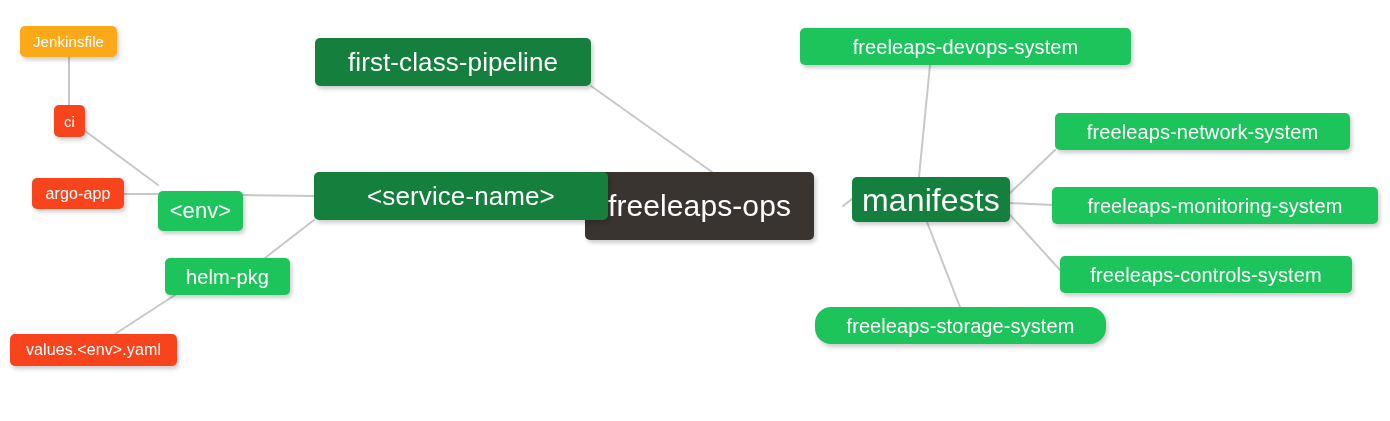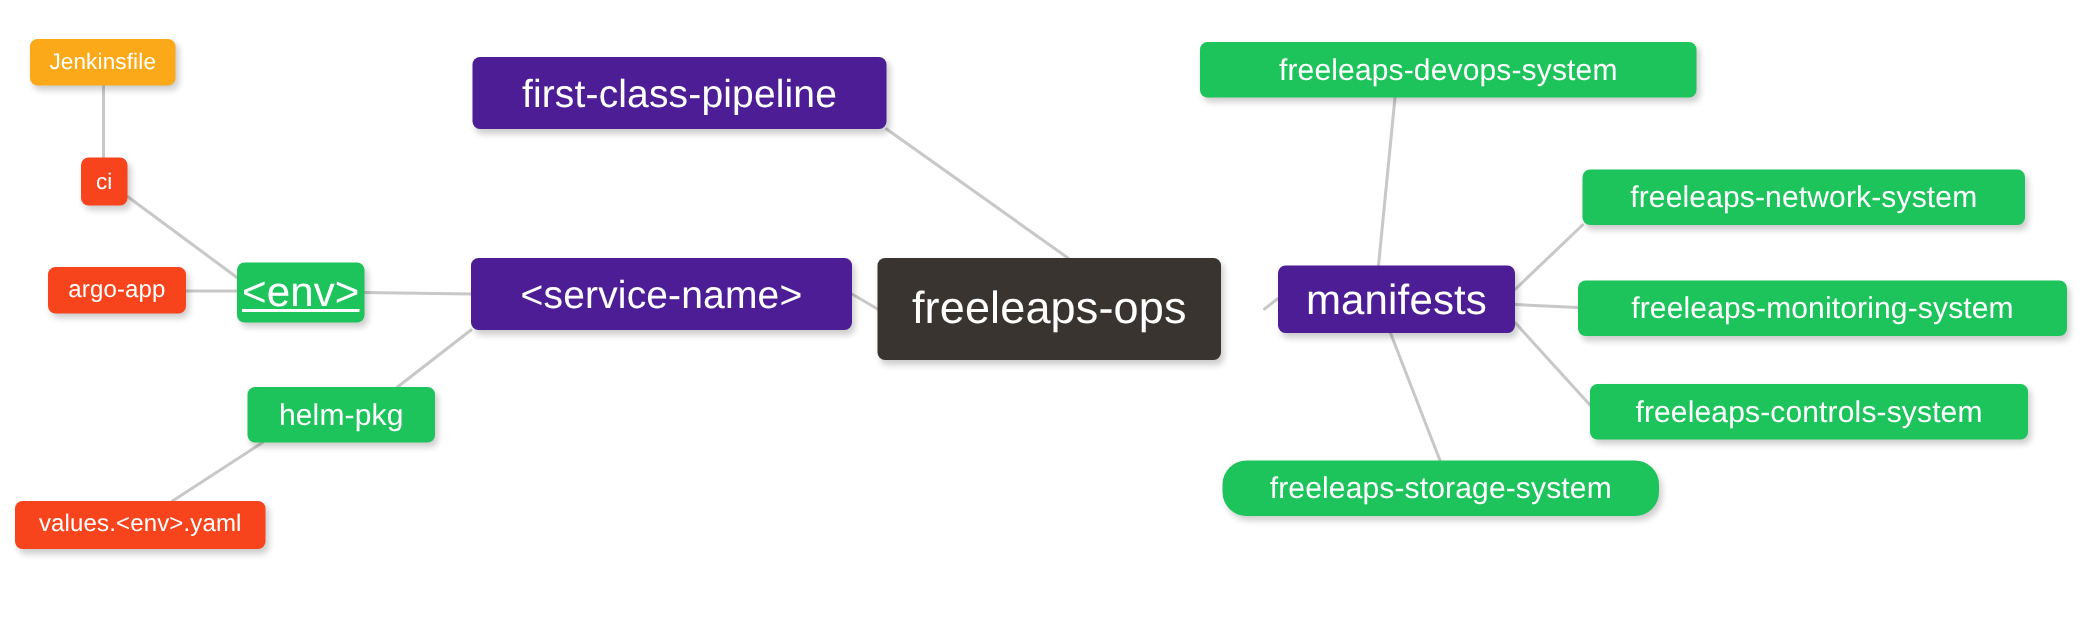--- a/index.html
+++ b/index.html
@@ -40,21 +40,21 @@
     letter-spacing: 0.1px;
     box-shadow: 2px 3px 4px rgba(0,0,0,0.20);
     text-align: center;
   }
   .node-label {
     display: block;
     padding: 0 2px;
   }
   
   .c-root   { background: #3a3431; }
-  .c-blue   { background: #4c1d95; }
+  .c-blue   { background: #15803d; }
   .c-green  { background: #1dc45c; }
   .c-orange { background: #fba919; }
   .c-red    { background: #f8441c; }
 </style>
 </head>
 <body>
 
 <div id="mindmap">
   <svg id="edge-layer" viewBox="0 0 1390 421" width="1390" height="421">
       <line x1="585" y1="206" x2="568" y2="196" stroke="#c8c8c8" stroke-width="2" stroke-linecap="round"></line>
@@ -69,30 +69,30 @@
       <line x1="919" y1="177" x2="930" y2="65" stroke="#c8c8c8" stroke-width="2" stroke-linecap="round"></line>
       <line x1="1010" y1="193" x2="1055" y2="150" stroke="#c8c8c8" stroke-width="2" stroke-linecap="round"></line>
       <line x1="1010" y1="203" x2="1052" y2="205" stroke="#c8c8c8" stroke-width="2" stroke-linecap="round"></line>
       <line x1="1010" y1="215" x2="1060" y2="270" stroke="#c8c8c8" stroke-width="2" stroke-linecap="round"></line>
       <line x1="927" y1="222" x2="960" y2="307" stroke="#c8c8c8" stroke-width="2" stroke-linecap="round"></line>
     </svg>
   <div id="node-layer">
       <div class="node c-root" style="left: 585px; top: 172px; width: 229px; height: 68px; font-size: 30px;">
         <span class="node-label">freeleaps-ops</span>
       </div>
-      <div class="node c-blue" style="left: 314px; top: 172px; width: 254px; height: 48px; font-size: 26px;">
+      <div class="node c-blue" style="left: 314px; top: 172px; width: 294px; height: 48px; font-size: 26px;">
         <span class="node-label">&lt;service-name&gt;</span>
       </div>
       <div class="node c-blue" style="left: 315px; top: 38px; width: 276px; height: 48px; font-size: 26px;">
         <span class="node-label">first-class-pipeline</span>
       </div>
-      <div class="node c-blue" style="left: 852px; top: 177px; width: 158px; height: 45px; font-size: 28px; text-align: center;">
+      <div class="node c-blue" style="left: 852px; top: 177px; width: 158px; height: 45px; font-size: 32px; text-align: center;">
         <span class="node-label">manifests</span>
       </div>
-      <div class="node c-green" style="left: 158px; top: 175px; width: 85px; height: 40px; font-size: 28px; text-decoration: underline;">
+      <div class="node c-green" style="left: 158px; top: 191px; width: 85px; height: 40px; font-size: 22px;">
         <span class="node-label">&lt;env&gt;</span>
       </div>
       <div class="node c-green" style="left: 165px; top: 258px; width: 125px; height: 37px; font-size: 20px;">
         <span class="node-label">helm-pkg</span>
       </div>
       <div class="node c-orange" style="left: 20px; top: 26px; width: 97px; height: 31px; font-size: 15px;">
         <span class="node-label">Jenkinsfile</span>
       </div>
       <div class="node c-red" style="left: 54px; top: 105px; width: 31px; height: 32px; font-size: 15px;">
         <span class="node-label">ci</span>

